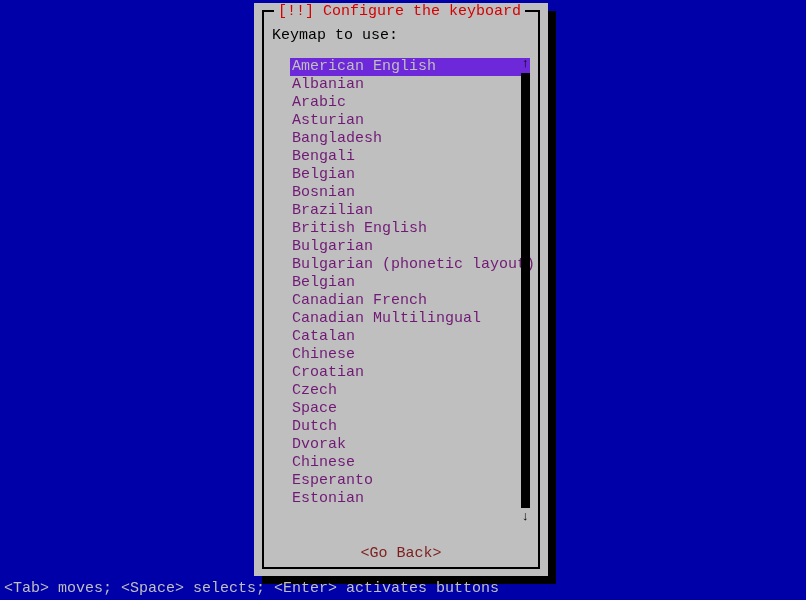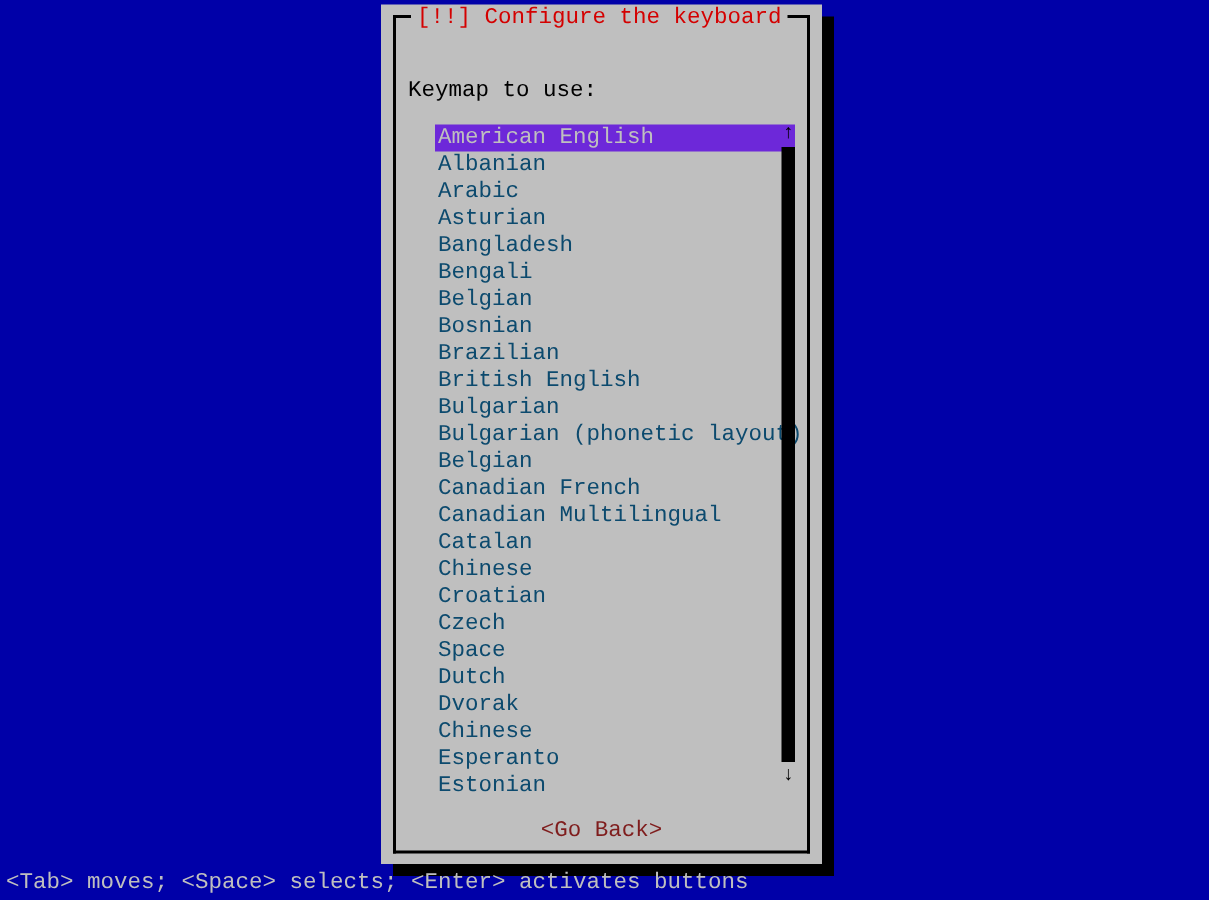--- a/index.html
+++ b/index.html
@@ -58,31 +58,30 @@
     white-space: pre;
     font-weight: normal;
   }
   .title-line.right { flex: 1; }
   .inner {
     position: absolute;
     left: 18px;
     right: 18px;
     top: 24px;
     bottom: 14px;
-    margin-top: 25px;
   }
   .prompt {
     color: #000;
     margin-bottom: 14px;
   }
   .list {
     margin-left: 18px;
   }
   .list-item {
-    color: #0c4a6e;
+    color: #701a75;
     line-height: 18px;
     white-space: pre;
     padding: 0 2px;
     cursor: pointer;
   }
   .list-item.selected {
     background: #6d28d9;
     color: #bfbfbf;
   }
   .scrollbar {

